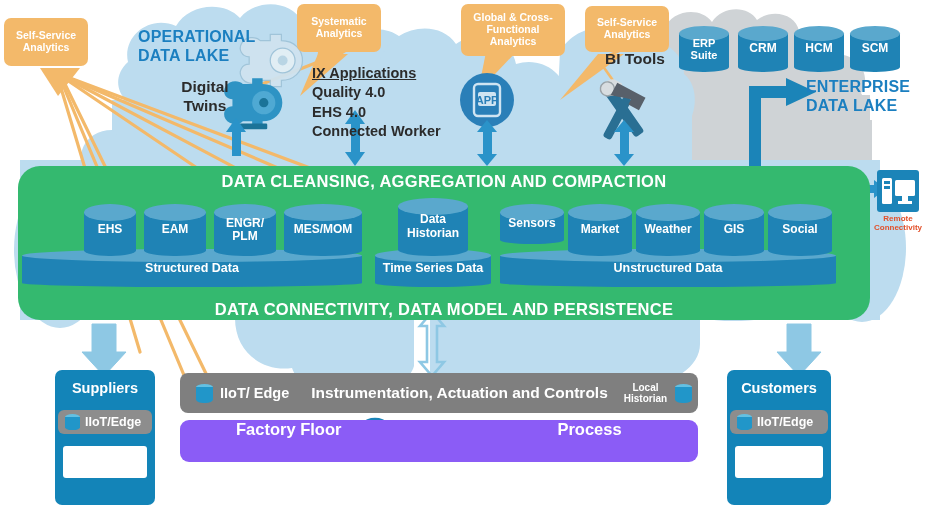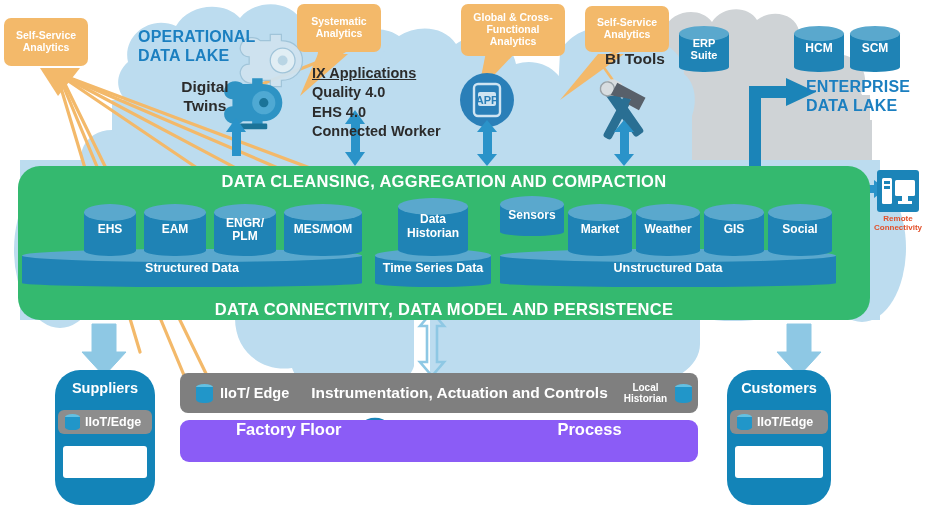--- a/index.html
+++ b/index.html
@@ -26,21 +26,21 @@
   .bandlabel{color:#ffffff;font-weight:bold;font-size:16.5px;letter-spacing:.3px;z-index:14;}
 
   
   .cyl{z-index:13;}
   .cyl .body{position:absolute;left:0;right:0;bottom:0;background:#1f83b5;border-radius:0 0 48% 48%/0 0 13% 13%;}
   .cyl .top{position:absolute;left:0;right:0;top:0;background:#5aa8cd;border-radius:50%/50%;}
   .cyl .lbl{position:absolute;left:0;right:0;top:0;bottom:0;display:flex;align-items:center;justify-content:center;
             text-align:center;color:#ffffff;font-weight:bold;line-height:1.12;z-index:3;}
 
   
-  .sidebox{background:#1384b8;border-radius:25px;z-index:20;}
+  .sidebox{background:#1384b8;border-radius:7px;z-index:20;}
   .sidebox .hd{color:#fff;font-weight:bold;font-size:14.5px;text-align:center;}
   .pill{background:#8d8d8d;border-radius:6px;display:flex;align-items:center;gap:5px;padding:0 7px;}
   .pill span{color:#ffffff;font-weight:bold;font-size:12.5px;}
   .whitestrip{background:#ffffff;border-radius:3px;display:flex;align-items:center;justify-content:space-around;}
 
   .graybar{background:#7f7f7f;border-radius:8px;z-index:20;display:flex;align-items:center;}
   .graybar .t1{color:#ffffff;font-weight:bold;font-size:14.5px;}
   .graybar .t2{color:#ffffff;font-weight:bold;font-size:15.5px;}
   .graybar .t3{color:#ffffff;font-weight:bold;font-size:10px;line-height:1.12;text-align:center;}
   .orangebar{background:#8b5cf6;border-radius:9px;z-index:20;display:flex;align-items:flex-start;}
@@ -329,20 +329,25 @@
 
   <div class="abs blk-title" style="left:585px;top:50px;width:100px;text-align:center;">
     <span>BI Tools</span>
   </div>
 
   <div class="abs cyl" style="left:679px;top:26px;width:50px;height:46px;">
     <div class="body" style="top:8px;"></div>
       <div class="top" style="height:15px;"></div>
     <div class="lbl" style="font-size:11px;">ERP Suite</div>
   </div>
+  <div class="abs cyl" style="left:738px;top:26px;width:50px;height:46px;">
+    <div class="body" style="top:8px;"></div>
+      <div class="top" style="height:15px;"></div>
+    <div class="lbl" style="font-size:12px;">CRM</div>
+  </div>
   <div class="abs cyl" style="left:794px;top:26px;width:50px;height:46px;">
     <div class="body" style="top:8px;"></div>
       <div class="top" style="height:15px;"></div>
     <div class="lbl" style="font-size:12px;">HCM</div>
   </div>
   <div class="abs cyl" style="left:850px;top:26px;width:50px;height:46px;">
     <div class="body" style="top:8px;"></div>
       <div class="top" style="height:15px;"></div>
     <div class="lbl" style="font-size:12px;">SCM</div>
   </div>
@@ -390,21 +395,21 @@
     <div class="lbl" style="font-size:12px;line-height:1.15;">
       <span style="white-space:pre-line">Data Historian</span>
     </div>
   </div>
 
   <div class="abs cyl" style="left:500px;top:249px;width:336px;height:38px;">
     <div class="body" style="top:7px;"></div>
       <div class="top" style="height:13px;"></div>
     <div class="lbl" style="font-size:12.5px;">Unstructured Data</div>
   </div>
-  <div class="abs cyl" style="left:500px;top:196px;width:64px;height:40px;">
+  <div class="abs cyl" style="left:500px;top:204px;width:64px;height:40px;">
     <div class="body" style="top:9px;"></div>
       <div class="top" style="height:17px;"></div>
     <div class="lbl" style="font-size:12px;">Sensors</div>
   </div>
   <div class="abs cyl" style="left:568px;top:204px;width:64px;height:52px;">
     <div class="body" style="top:9px;"></div>
       <div class="top" style="height:17px;"></div>
     <div class="lbl" style="font-size:12px;">Market</div>
   </div>
   <div class="abs cyl" style="left:636px;top:204px;width:64px;height:52px;">

